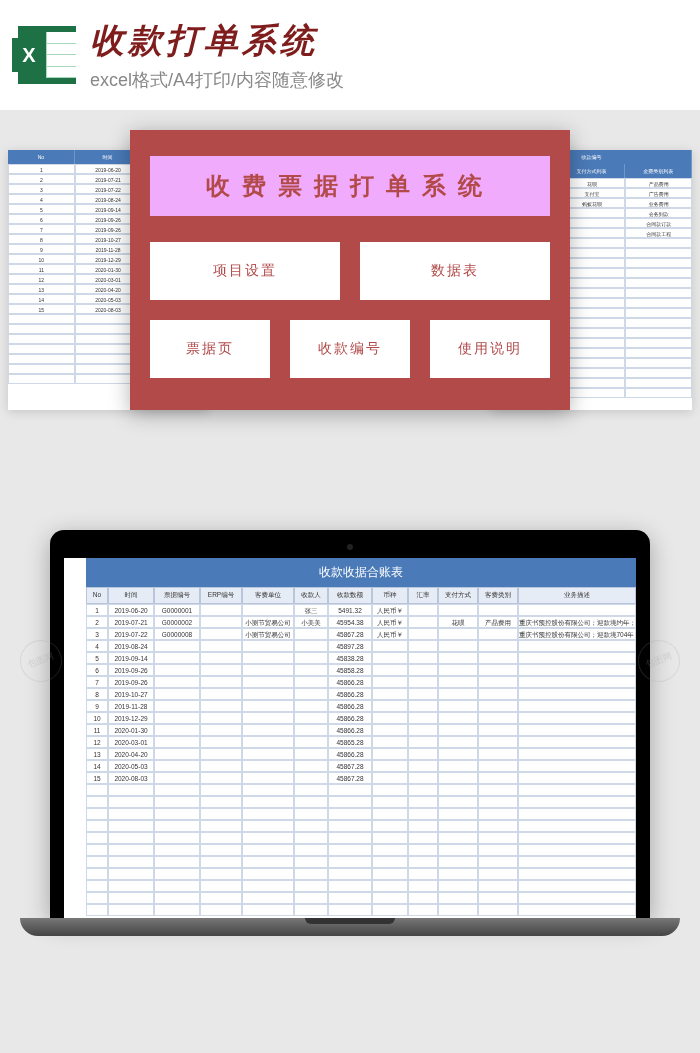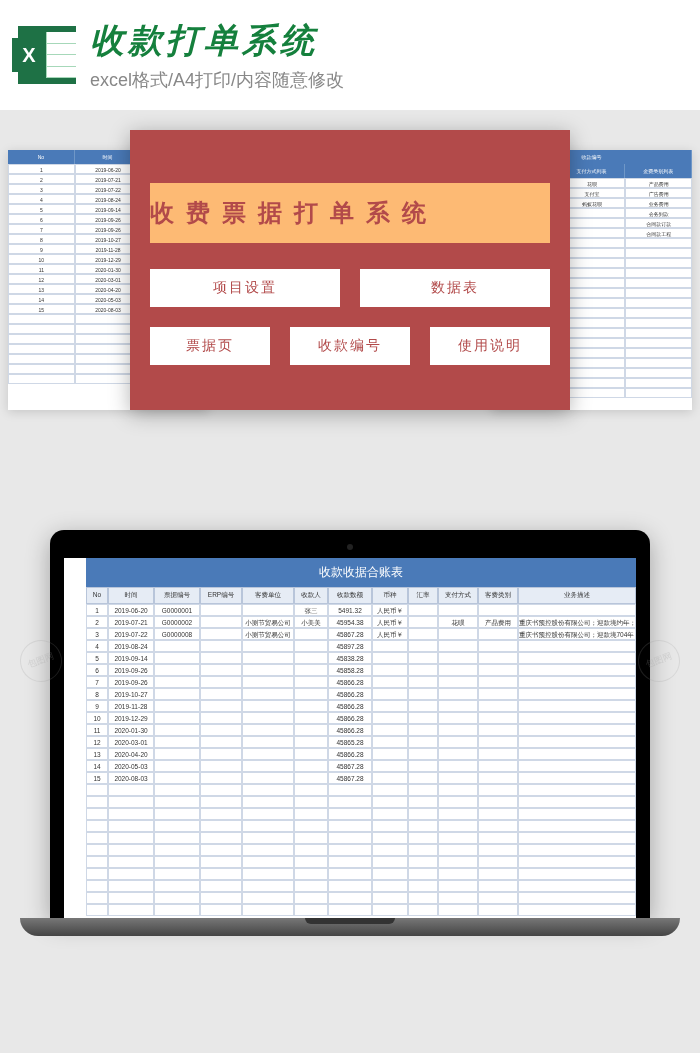--- a/index.html
+++ b/index.html
@@ -41,21 +41,21 @@
     background: #fff;
     top: 6px;
     display: flex; flex-direction: column;
   }
   .excel-icon .sheet div { flex: 1; border-bottom: 1px solid #a6d8b9; border-left: 1px solid #a6d8b9; }
   .title-block { flex: 1; }
   .title {
     font-size: 34px;
     font-weight: 700;
     letter-spacing: 4px;
-    color: #15803d;
+    color: #7f1d1d;
     font-style: italic;
   }
   .subtitle {
     font-size: 18px;
     color: #888;
     margin-top: 4px;
   }
   
   .stage {
     position: relative;
@@ -92,44 +92,43 @@
     position: absolute;
     left: 130px; right: 130px;
     top: 0;
     height: 280px;
     background: #b24a4a;
     box-shadow: 0 4px 20px rgba(0,0,0,0.3);
     z-index: 5;
     padding: 26px 20px;
   }
   .red-title {
-    background: #fdba74;
+    background: #f0abfc;
     color: #b24a4a;
     font-size: 24px;
     font-weight: 600;
-    text-align: left;
+    text-align: center;
     padding: 14px 0;
     letter-spacing: 12px;
     margin-bottom: 26px;
-    margin-top: 27px;
   }
   .btn-row {
     display: flex;
     justify-content: space-between;
     gap: 20px;
     margin-bottom: 20px;
   }
   .pill-btn {
     flex: 1;
     background: #fff;
     color: #b24a4a;
     font-size: 14px;
     font-weight: 500;
     text-align: center;
-    padding: 10px 0;
+    padding: 20px 0;
     letter-spacing: 2px;
     cursor: pointer;
   }
   
   .laptop-zone {
     position: relative;
     margin-top: 60px;
     height: 440px;
     display: flex;
     justify-content: center;

